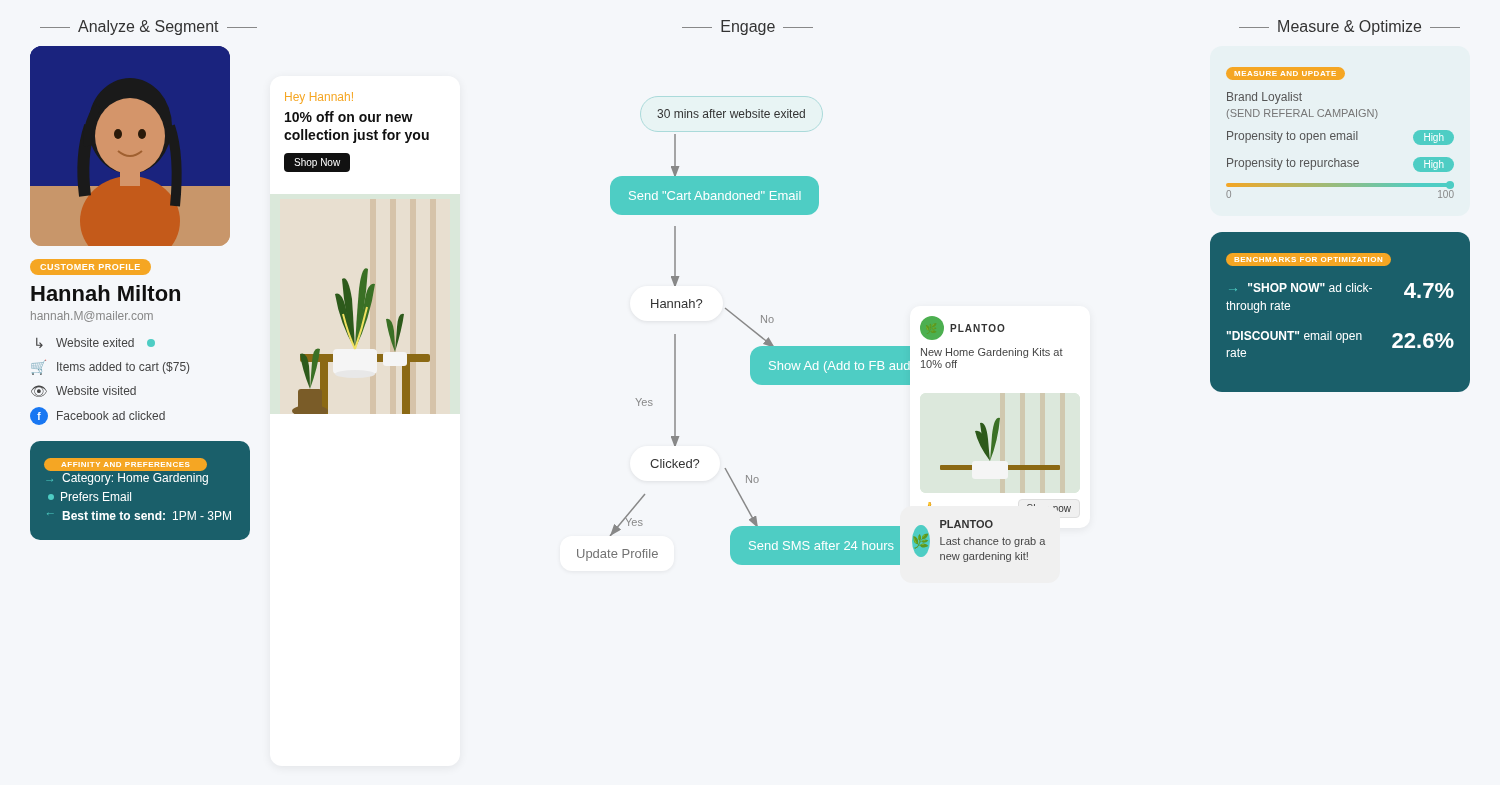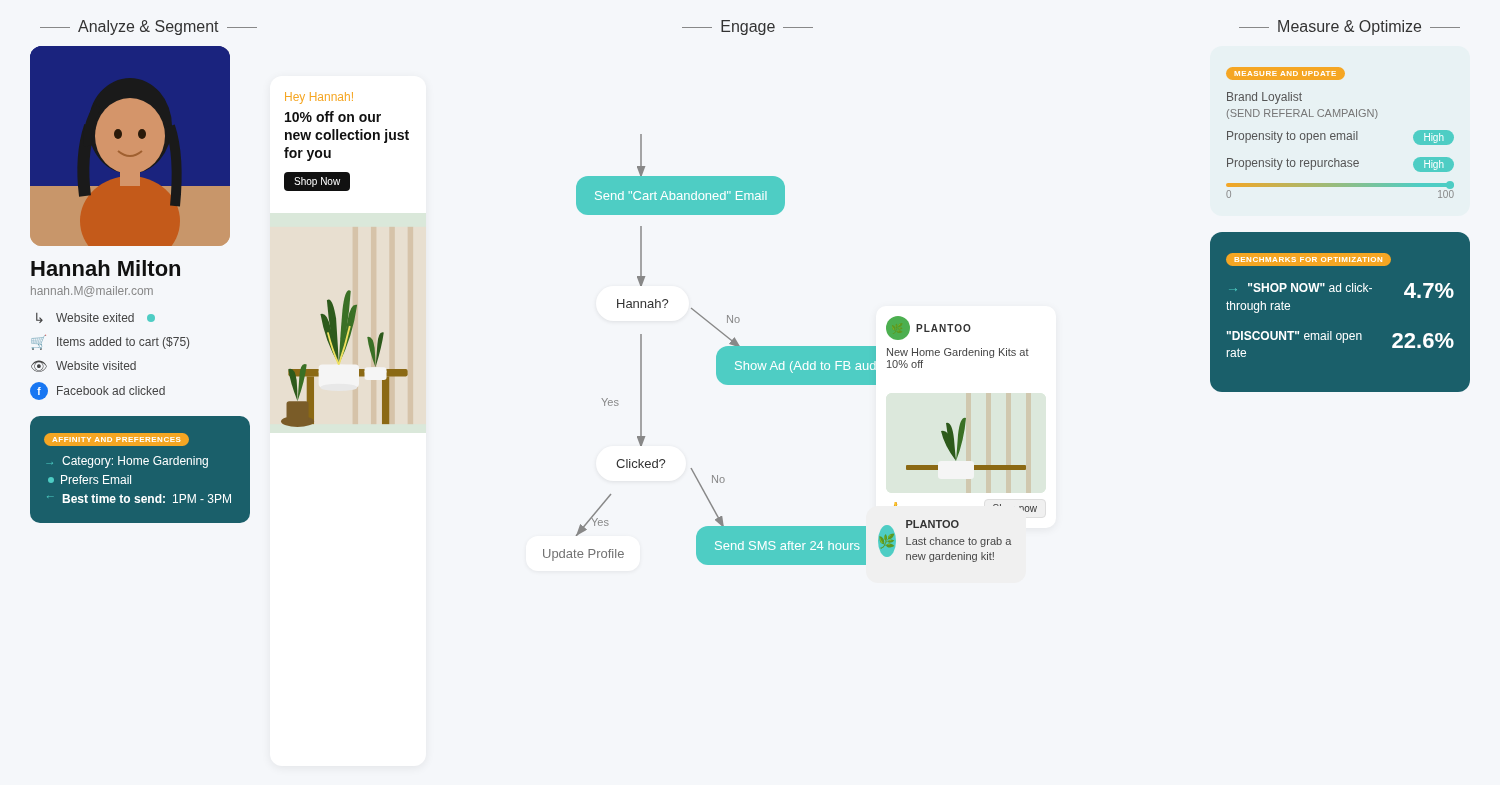--- a/index.html
+++ b/index.html
@@ -120,24 +120,24 @@
       margin-top: 16px;
       color: white;
       position: relative;
     }
     .affinity-badge {
       display: inline-block;
       background: #f5a623;
       color: white;
       font-size: 8px;
       font-weight: 700;
-      padding: 2px 8px;
+      padding: 2px 17px;
       border-radius: 10px;
       letter-spacing: 0.5px;
-      margin-bottom: 8px;
+      margin-bottom: 0;
     }
     .affinity-item {
       font-size: 12px;
       margin-bottom: 5px;
       display: flex;
       align-items: center;
       gap: 6px;
     }
     .affinity-arrow {
       color: #4ecdc4;
@@ -153,21 +153,21 @@
     
     .middle-panel {
       flex: 1;
       position: relative;
       display: flex;
       gap: 20px;
     }
 
     
     .email-card {
-      width: 156px;
+      width: 190px;
       flex-shrink: 0;
       background: white;
       border-radius: 12px;
       overflow: hidden;
       box-shadow: 0 2px 10px rgba(0,0,0,0.08);
       position: relative;
       margin-top: 30px;
     }
     .email-card-content {
       padding: 14px;
@@ -582,20 +582,23 @@
 
           <rect x="90" y="120" width="20" height="20" fill="#d4956a"></rect>
 
           <path d="M60 80 Q50 110 55 150" stroke="#1a1a1a" stroke-width="12" fill="none"></path>
           <path d="M140 80 Q150 110 145 160" stroke="#1a1a1a" stroke-width="10" fill="none"></path>
           <path d="M68 60 Q55 80 58 100" stroke="#1a1a1a" stroke-width="8" fill="none"></path>
         </svg>
       </div>
     </div>
 
+    <div style="margin-top: 8px;">
+      <span class="customer-profile-badge">CUSTOMER PROFILE</span>
+    </div>
     <div class="customer-name">Hannah Milton</div>
     <div class="customer-email">hannah.M@mailer.com</div>
 
     <div class="activity-item">
       <span class="activity-icon">↳</span>
       <span>Website exited</span>
       <span class="dot-teal"></span>
     </div>
     <div class="activity-item">
       <span class="activity-icon">🛒</span>
@@ -702,20 +705,25 @@
 
           <line x1="165" y1="428" x2="130" y2="470" stroke="#888" stroke-width="1.5" marker-end="url(#arrowhead)"></line>
 
           <line x1="130" y1="136" x2="200" y2="136" stroke="#888" stroke-width="1.5" marker-end="url(#arrowhead)"></line>
 
           <line x1="390" y1="308" x2="430" y2="308" stroke="#888" stroke-width="1.5" marker-end="url(#arrowhead)"></line>
 
           <line x1="370" y1="485" x2="410" y2="485" stroke="#888" stroke-width="1.5" marker-end="url(#arrowhead)"></line>
         </svg>
 
+        <div class="n-30mins">
+          <div class="node-trigger" style="background:#e8f4f4;border:1px solid #aadada;">
+            <span>30 mins after website exited</span>
+          </div>
+        </div>
 
         <div class="n-send-email">
           <div class="node-action" style="min-width:130px;">
             <span>Send "Cart Abandoned" Email</span>
           </div>
         </div>
 
         <div class="n-opened">
           <div class="node-decision">
             <span>Hannah?</span>

